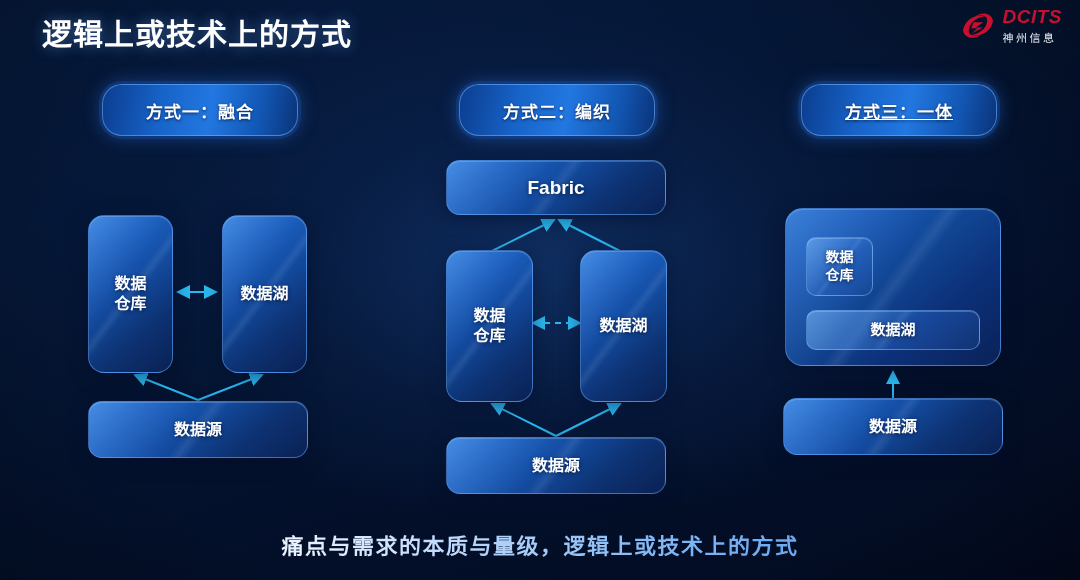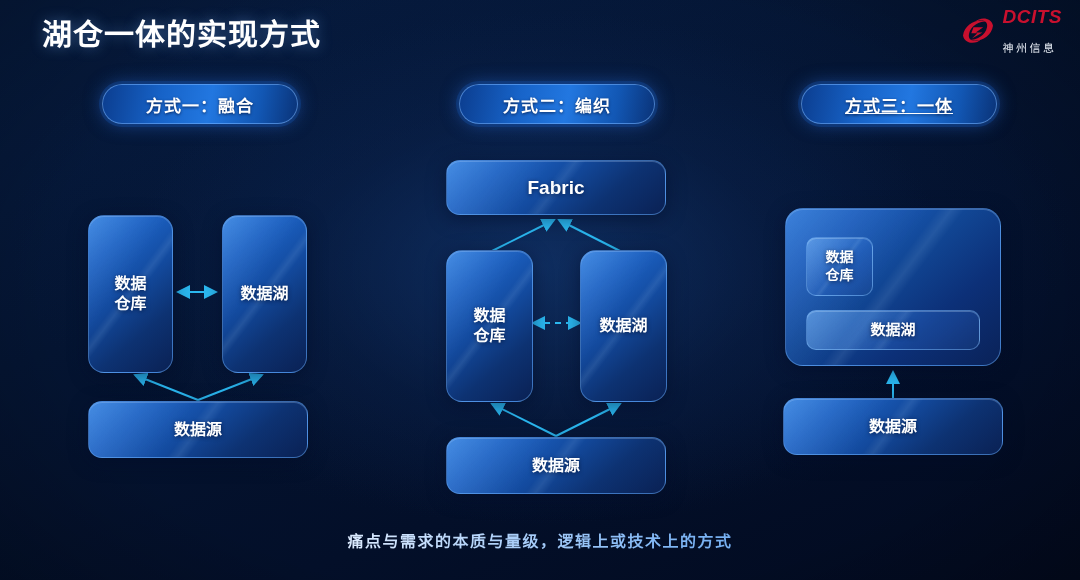--- a/index.html
+++ b/index.html
@@ -31,25 +31,25 @@
     letter-spacing:1px;
     text-shadow:0 0 14px rgba(120,180,255,0.45);
   }
   .logo {
     position:absolute; right:18px; top:7px;
     display:flex; align-items:center; gap:7px;
   }
   .logo-mark { width:36px; height:30px; }
   .logo-txt { display:flex; flex-direction:column; line-height:1; }
   .logo-en { font-size:19px; font-weight:bold; color:#c8102e; letter-spacing:0.5px; font-style:italic; }
-  .logo-cn { font-size:11px; color:#e9eef6; letter-spacing:2.5px; margin-top:17px; }
+  .logo-cn { font-size:11px; color:#e9eef6; letter-spacing:2.5px; margin-top:7px; }
 
   
   .pill {
-    position:absolute; height:40px; width:196px;
+    position:absolute; height:52px; width:196px;
     border-radius:20px;
     background:linear-gradient(100deg,#0b3d8f 0%,#1763c8 30%,#2277e0 55%,#1257b4 80%,#0a3378 100%);
     border:1px solid rgba(120,180,255,0.55);
     box-shadow:0 0 0 3px rgba(17,70,150,0.45), 0 0 18px rgba(40,110,220,0.55);
     display:flex; align-items:center; justify-content:center;
     color:#ffffff; font-size:17px; font-weight:bold; letter-spacing:1px;
     text-shadow:0 1px 3px rgba(0,10,40,0.7);
   }
   #pill0 { left:102px; top:84px; }
   #pill1 { left:459px; top:84px;text-align:right; }
@@ -99,33 +99,33 @@
     box-shadow:inset 0 1px 0 rgba(200,230,255,0.28);
   }
 
   
   .arrows { position:absolute; inset:0; pointer-events:none; }
 
   
   .caption {
     position:absolute; left:0; right:0; top:528px;
     text-align:center;
-    font-size:16px; font-weight:bold; letter-spacing:1.5px;
+    font-size:22px; font-weight:bold; letter-spacing:1.5px;
     background:linear-gradient(90deg,#ffffff 0%,#e8f1ff 28%,#7fb6f5 62%,#3f8fe8 100%);
     -webkit-background-clip:text; background-clip:text;
     -webkit-text-fill-color:transparent; color:transparent;
   }
 </style>
 </head>
 <body>
 
 <div class="bg"></div>
 <div class="bg-vig"></div>
 
-<div class="page-title">湖仓一体的实现方式</div>
+<div class="page-title">逻辑上或技术上的方式</div>
 
 <div class="logo">
   <svg class="logo-mark" viewBox="0 0 48 40">
     <path d="M4 26 C6 11, 22 3, 36 7 C26 7, 14 13, 12 24 C10 33, 20 36, 28 31 C22 38, 6 38, 4 26 Z" fill="#c8102e"></path>
     <path d="M44 13 C42 28, 26 36, 12 32 C22 32, 34 26, 36 15 C38 6, 28 3, 20 8 C26 1, 42 1, 44 13 Z" fill="#c8102e"></path>
     <path d="M18 15 L31 15 L21 22 L30 22 L16 30 L23 23 L15 23 Z" fill="#c8102e"></path>
   </svg>
   <span class="logo-txt">
     <span class="logo-en">DCITS</span>
     <span class="logo-cn">神州信息</span>

